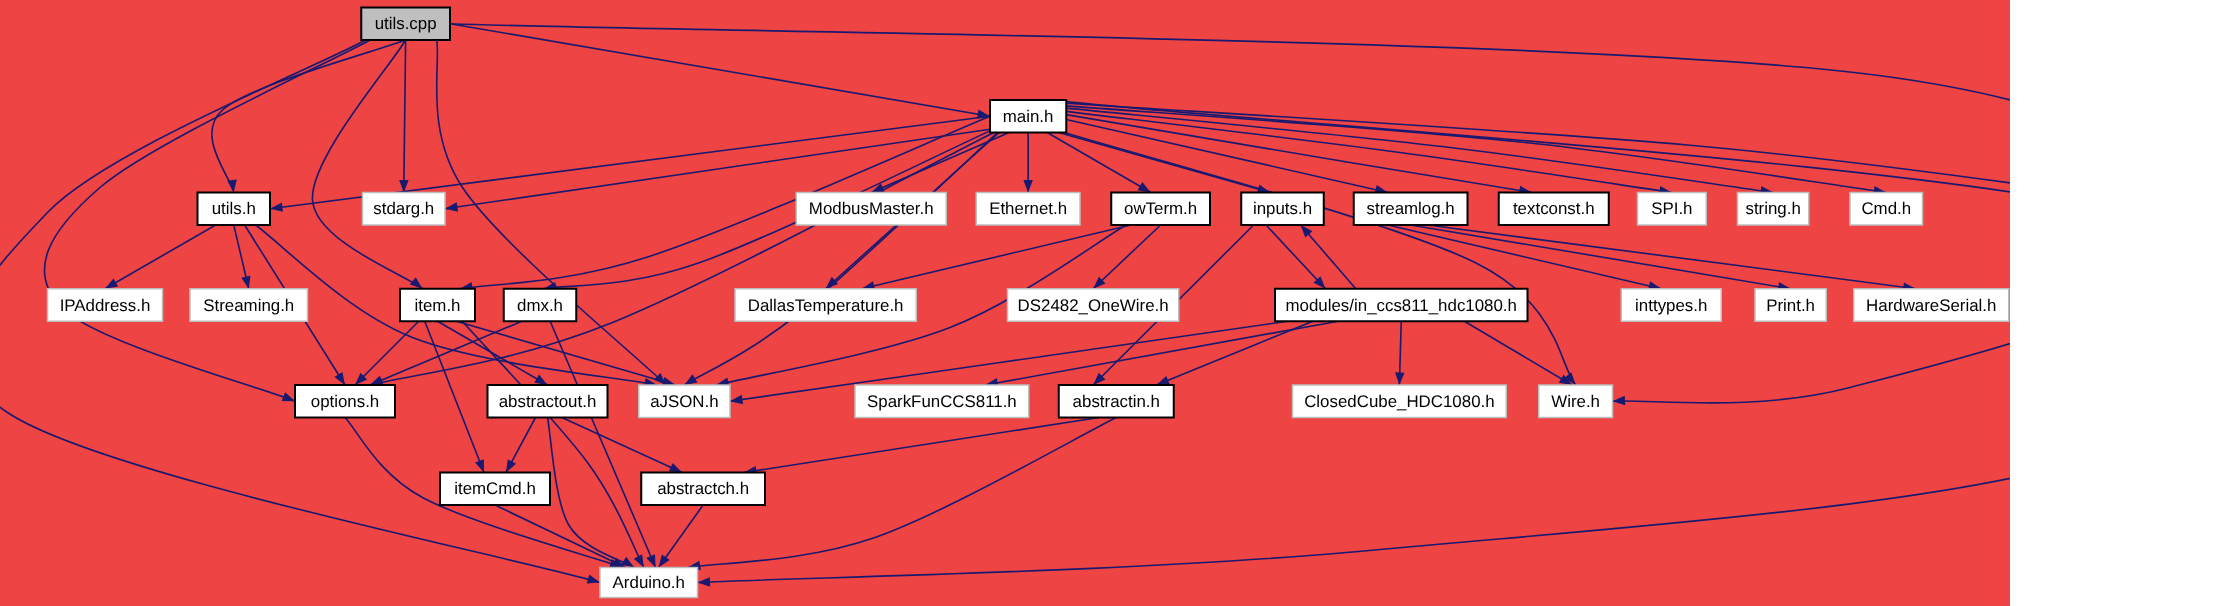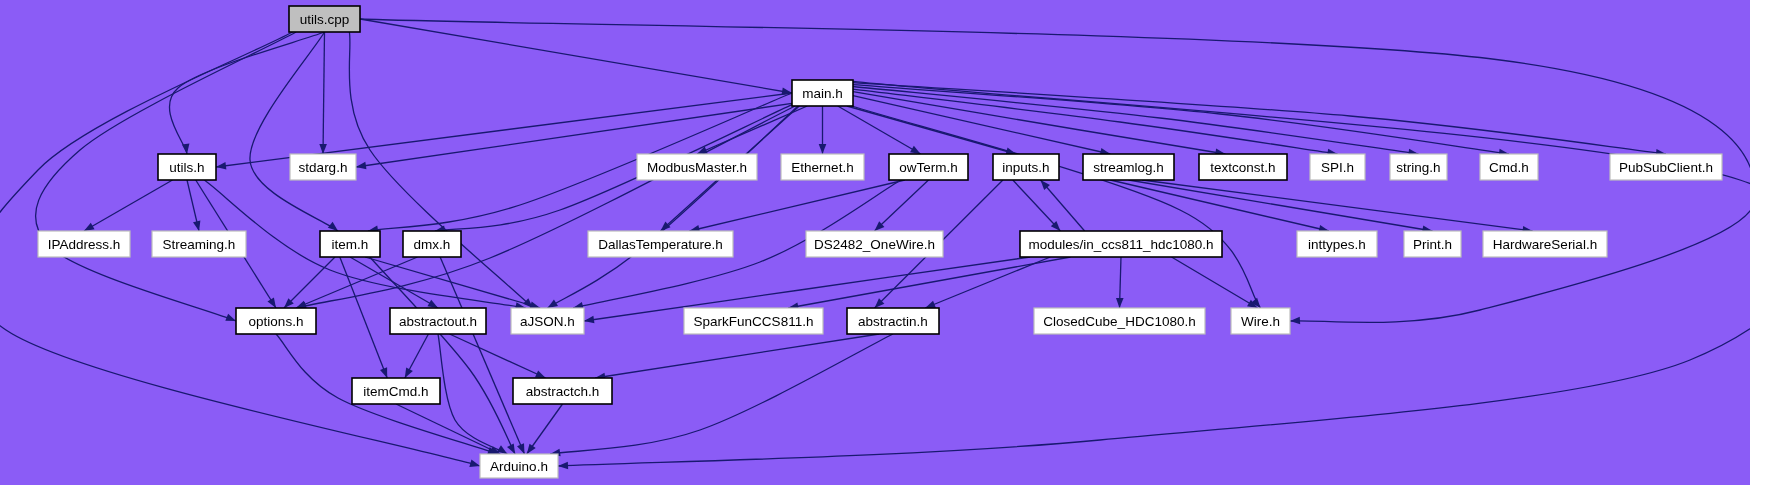--- a/index.html
+++ b/index.html
@@ -1,16 +1,16 @@
 <!DOCTYPE html>
 <html><head>
 <meta charset="utf-8">
 <style>
   html,body{margin:0;padding:0;background:#ffffff;}
-  #stage{position:relative;width:1750px;height:485px;background:#8b5cf6;overflow:hidden;}
+  #stage{position:relative;width:1608px;height:485px;background:#ef4444;overflow:hidden;}
   svg{display:block;}
   .node-label{font-family:"Liberation Sans","DejaVu Sans",sans-serif;font-size:13.5px;fill:#000000;}
 </style>
 </head>
 <body>
 
 <div id="stage">
   <svg id="graph" width="1770" height="485" viewBox="0 0 1770 485" xmlns="http://www.w3.org/2000/svg">
     <g id="edges">
         <path d="M360,19 L792,93" fill="none" stroke="#191970" stroke-width="1.3"></path>

